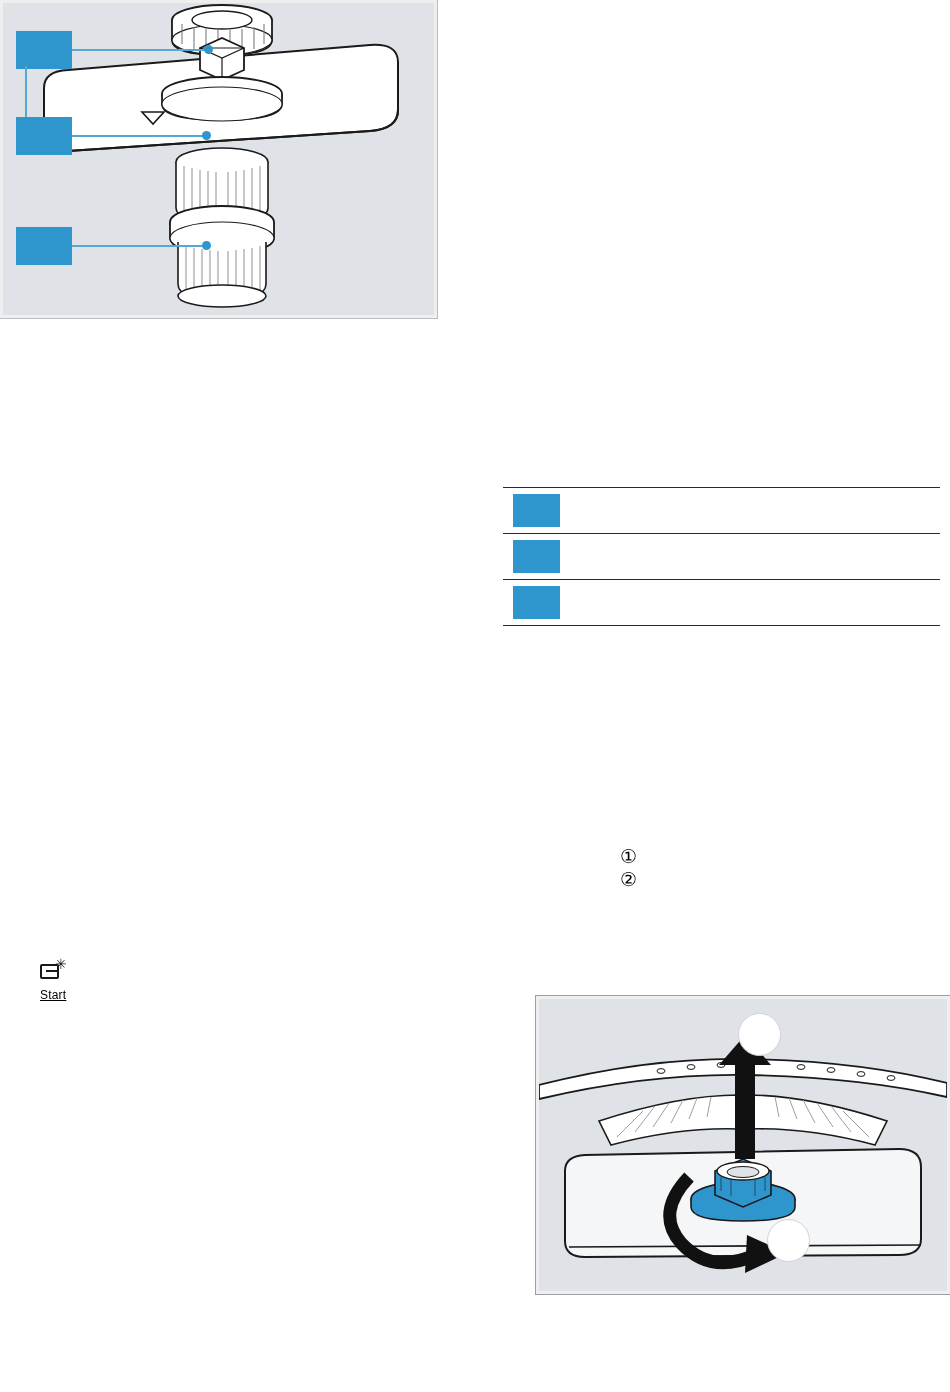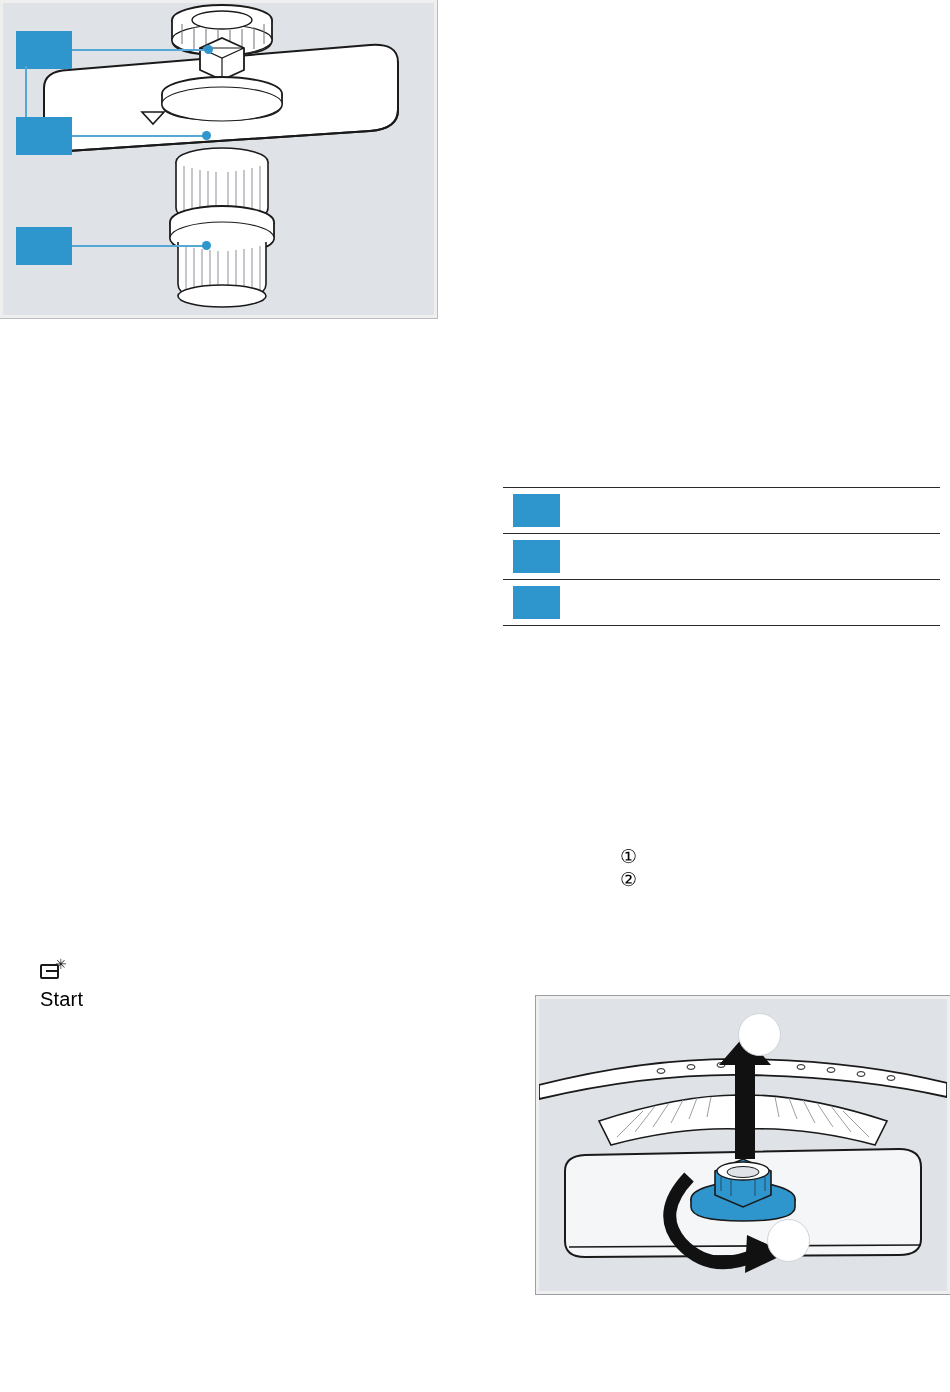--- a/index.html
+++ b/index.html
@@ -130,23 +130,24 @@
   }
   #start-icon .star {
     position: absolute;
     left: 15px;
     top: -1px;
     font-size: 14px;
     line-height: 14px;
     color: #1a1a1a;
   }
   #start-label {
-    font-size: 20px;
+    font-size: 12px;
     margin-top: 6px;
     letter-spacing: .2px;
+    text-decoration: underline;
   }
 
   
   #figure-install {
     position: absolute;
     left: 536px;
     top: 996px;
     width: 414px;
     height: 298px;
     background: #dfe2e6;

